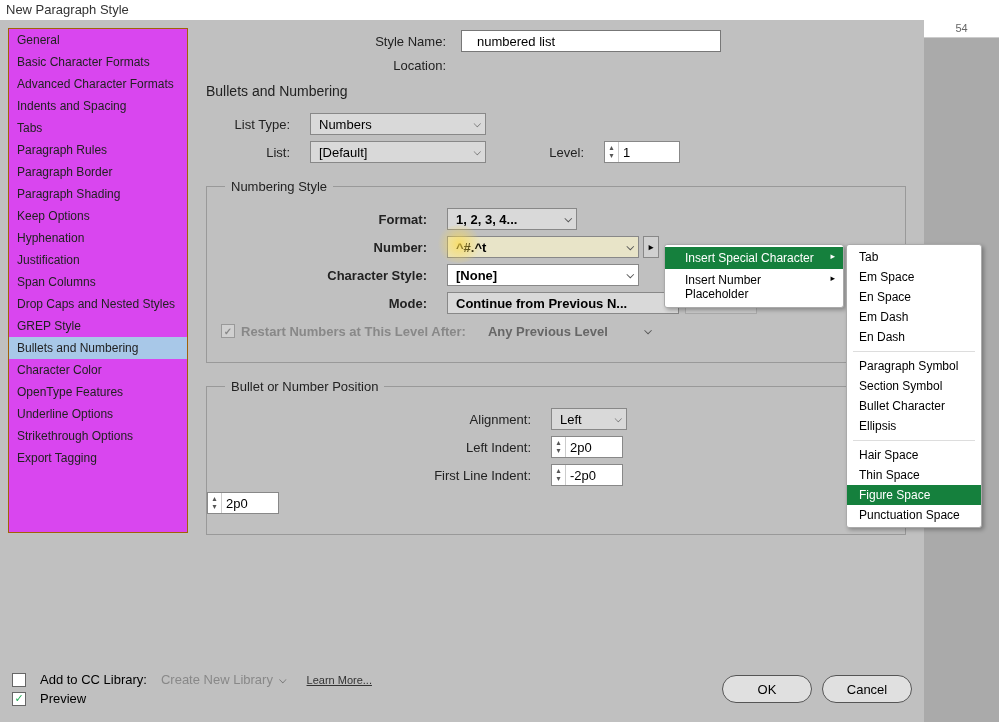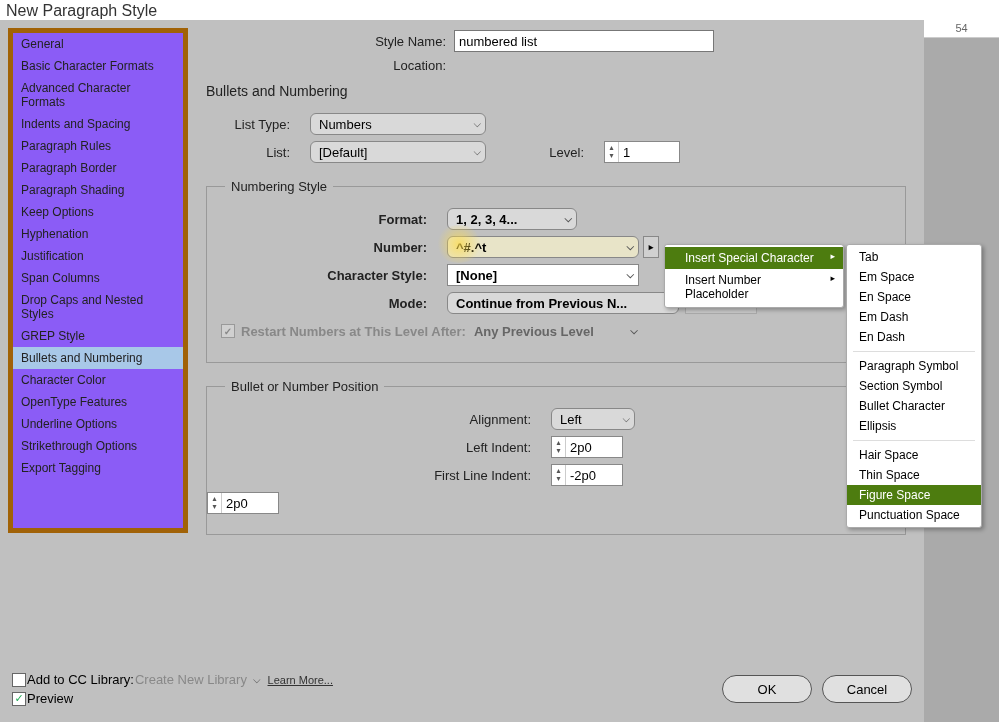--- a/index.html
+++ b/index.html
@@ -1,47 +1,47 @@
 <!DOCTYPE html>
 <html><head>
   <meta charset="utf-8">
   <style>
     * { box-sizing: border-box; margin: 0; padding: 0; font-family: "Segoe UI", Tahoma, sans-serif; }
     body { background: #aaa; width: 999px; height: 722px; overflow: hidden; position: relative; }
 
-    .titlebar { background: #fff; height: 20px; font-size: 16px; padding: 2px 6px; color: #333; }
+    .titlebar { background: #fff; height: 20px; font-size: 13px; padding: 2px 6px; color: #333; }
 
     .ruler-strip { position: absolute; right: 0; top: 20px; width: 75px; height: 18px; background: #fff; font-size: 11px; text-align: center; color: #666; padding-top: 2px; border-bottom: 1px solid #ccc; }
 
     .dialog { position: absolute; left: 0; top: 20px; width: 924px; height: 702px; background: #c0c0c0; display: flex; flex-direction: column; }
 
     .dialog-body { flex: 1; display: flex; padding: 8px; gap: 8px; }
 
-    .sidebar { width: 180px; background: #8b5cf6; border: 5px solid #a16207; height: 505px; overflow-y: auto; }
+    .sidebar { width: 180px; background: #d946ef; border: 1px solid #a16207; height: 505px; overflow-y: auto; }
     .sidebar-item { font-size: 12px; padding: 4px 8px; cursor: pointer; color: #222; }
     .sidebar-item.selected { background: #a8c8e8; }
 
     .content { flex: 1; padding: 0 10px; position: relative; }
 
     .row { display: flex; align-items: center; margin-bottom: 6px; }
     .lbl { font-size: 13px; text-align: right; width: 200px; padding-right: 8px; color: #222; }
 
-    .style-name-row { margin-top: 2px; }
+    .style-name-row { margin-top: 2px; gap: 7px; }
     .style-name-row .lbl { width: 248px; }
-    .style-name-row input { width: 260px; height:22px; border: 1px solid #777; padding: 2px 4px; font-size: 13px; background: #fff; }
+    .style-name-row input { width: 260px; height:22px; border: 1px solid #777; padding: 2px 15px; font-size: 13px; background: #fff; }
 
     .location-row .lbl { width: 248px; }
     .location-val { font-size: 13px; }
 
     .section-title { font-size: 14px; margin: 10px 0 14px 0; color: #222; font-weight: normal; }
 
     .form-row { display: flex; align-items: center; margin-bottom: 6px; }
     .form-lbl { font-size: 13px; text-align: right; padding-right: 20px; color: #222; }
     .dropdown { display: inline-flex; align-items: center; justify-content: space-between; background: #fff; border: 1px solid #888; height: 22px; padding: 0 4px 0 8px; font-size: 13px; cursor: pointer; }
-    .dropdown.grey { background: #d9d9d9; border-radius: 6px; }
+    .dropdown.grey { background: #d9d9d9; }
     .chev { font-size: 10px; color: #555; }
     .spinner { display: inline-flex; align-items: center; border: 1px solid #888; background: #fff; height: 22px; }
     .spinner .sp { width: 14px; height:100%; display:flex; flex-direction:column; justify-content:center; color:#555; font-size:8px; line-height:8px; border-right: 1px solid #ccc; text-align: center;}
     .spinner input { border: none; outline: none; width: 40px; padding: 0 4px; font-size: 13px; height: 100%;}
 
     fieldset { border: 1px solid #999; padding: 14px 10px 14px 0; margin-bottom: 16px; position: relative; }
     legend { font-size: 13px; padding: 0 6px; margin-left: 18px; color: #222; }
 
     .row-in-fs { display: flex; align-items: center; margin-bottom: 6px; font-weight: bold; }
     .row-in-fs .form-lbl { width: 240px; }
@@ -53,31 +53,31 @@
     .disabled-row { color: #888; }
     .checkbox-dis { width: 14px; height: 14px; border: 1px solid #999; background: #d0d0d0; display: inline-flex; align-items:center; justify-content:center; margin-right:6px; font-size:10px; color:#888; vertical-align:middle;}
     
     .dropdown.nobord { border:none; background: transparent; }
 
     .pos-row { display:flex; align-items:center; margin-bottom:6px; }
     .pos-row .form-lbl { width: 344px; }
 
     .footer { display:flex; align-items:center; padding: 6px 12px 16px 12px; gap: 10px; }
     .footer-left { display:flex; flex-direction:column; gap:4px; flex:1;}
-    .cc-row { display:flex; align-items:center; gap:1px; font-size:13px; }
+    .cc-row { display:flex; align-items:center; gap:14px; font-size:13px; }
     .cb { width:14px; height:14px; border:1px solid #666; background:#fff; display:inline-flex; align-items:center; justify-content:center; font-size:11px; color:#2a5; }
     .learn-more { font-size:11px; text-decoration: underline; color: #333; cursor:pointer; margin-left:6px;}
     .ccdrop { color:#888; font-size:13px; display:inline-flex; align-items:center; gap:6px; cursor:pointer;}
 
     .btn { width: 90px; height:28px; border:1px solid #555; border-radius: 18px; background: #e0e0e0; font-size:13px; cursor:pointer; }
 
     
     .ctx1 { position:absolute; left:664px; top:244px; width:180px; background:#fff; border:1px solid #aaa; box-shadow: 2px 2px 4px rgba(0,0,0,0.3); z-index:50; padding:2px 0; border-radius:3px;}
     .ctx-item { font-size:12px; padding:4px 24px 4px 20px; display:flex; justify-content:space-between; cursor:pointer; position:relative; }
-    .ctx-item.sel { background:#4d7c0f; color:#fff; }
+    .ctx-item.sel { background:#15803d; color:#fff; }
     .ctx-arrow { position:absolute; right:8px; font-size:9px; }
 
     .ctx2 { position:absolute; left:846px; top:244px; width:136px; background:#fff; border:1px solid #aaa; box-shadow: 2px 2px 4px rgba(0,0,0,0.3); z-index:51; padding:2px 0; border-radius:3px;}
     .ctx2 .ctx-item { padding:3px 12px; }
     .ctx-sep { height:1px; background:#ddd; margin:4px 6px; }
 
     .readonly-grey { background:#c8c8c8; border:1px solid #aaa; height:22px; width:72px; font-size:13px; padding:0 6px; display:inline-flex; align-items:center; color:#666;}
   </style>
 </head>
 <body>
@@ -85,20 +85,21 @@
 <div class="titlebar">New Paragraph Style</div>
 <div class="ruler-strip">54</div>
 
 <div class="dialog">
   <div class="dialog-body">
     <div class="sidebar" id="sidebar">
         <div class="sidebar-item">General</div>
         <div class="sidebar-item">Basic Character Formats</div>
         <div class="sidebar-item">Advanced Character Formats</div>
         <div class="sidebar-item">Indents and Spacing</div>
+        <div class="sidebar-item">Tabs</div>
         <div class="sidebar-item">Paragraph Rules</div>
         <div class="sidebar-item">Paragraph Border</div>
         <div class="sidebar-item">Paragraph Shading</div>
         <div class="sidebar-item">Keep Options</div>
         <div class="sidebar-item">Hyphenation</div>
         <div class="sidebar-item">Justification</div>
         <div class="sidebar-item">Span Columns</div>
         <div class="sidebar-item">Drop Caps and Nested Styles</div>
         <div class="sidebar-item">GREP Style</div>
         <div class="sidebar-item selected">Bullets and Numbering</div>
@@ -177,33 +178,33 @@
           <div class="dropdown grey" style="width:232px">
             <span>Continue from Previous N...</span>
             <span class="chev">⌵</span>
           </div>
           <span class="readonly-grey" style="margin-left:6px">1</span>
         </div>
 
         <div class="row-in-fs disabled-row" style="margin-top:6px;padding-left:14px">
           <span class="checkbox-dis">✓</span>
           <span style="font-size:13px;">Restart Numbers at This Level After:</span>
-          <div class="dropdown nobord" style="width:176px;color:#666">
+          <div class="dropdown nobord" style="width:176px;margin-left:14px;color:#666">
             <span>Any Previous Level</span>
             <span class="chev">⌵</span>
           </div>
         </div>
       </fieldset>
 
       <fieldset>
         <legend>Bullet or Number Position</legend>
 
         <div class="pos-row">
           <span class="form-lbl">Alignment:</span>
-          <div class="dropdown grey" style="width:84px">
+          <div class="dropdown grey" style="width:76px">
             <span>Left</span>
             <span class="chev">⌵</span>
           </div>
         </div>
 
         <div class="pos-row">
           <span class="form-lbl">Left Indent:</span>
           <div class="spinner" style="width:72px">
             <span class="sp">▴<br>▾</span>
             <input value="2p0" style="">

